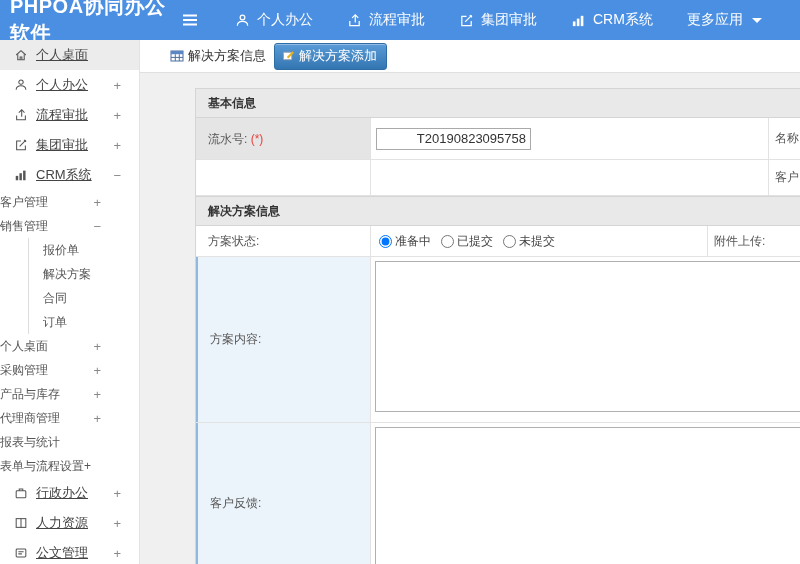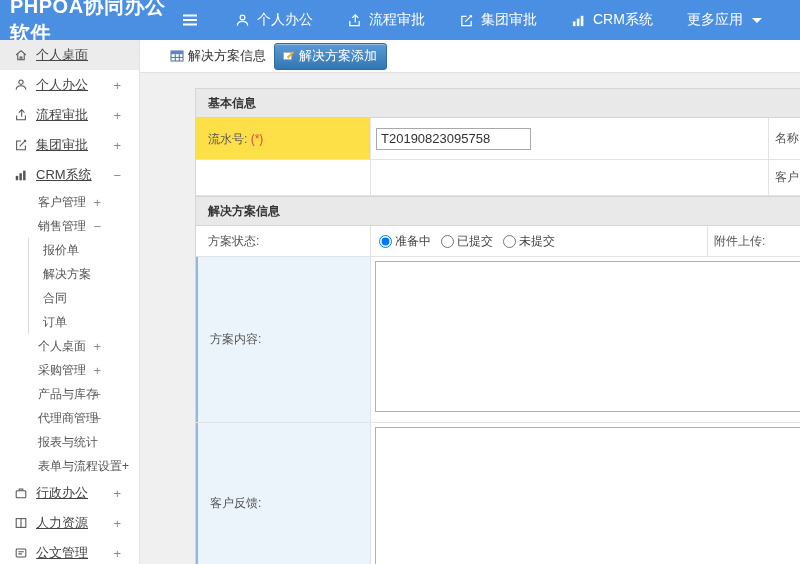--- a/index.html
+++ b/index.html
@@ -26,21 +26,21 @@
            border-top:5px solid #fff; margin-left:2px; }
 
   
   .sidebar {
     position:absolute; left:0; top:40px; width:140px; bottom:0;
     background:#fff; border-right:1px solid #e3e3e3; font-size:12px; color:#555;
   }
   .s-item { position:relative; display:flex; align-items:center; cursor:pointer; }
   .s-item.lv1 { height:30px; padding-left:14px; font-size:13px; color:#444;text-decoration:underline; }
   .s-item.lv1.active { background:#ececec; }
-  .s-item.lv2 { height:24px; padding-left:38px; }
+  .s-item.lv2 { height:24px; }
   .s-sub3 { margin-left:28px; border-left:1px solid #ddd; }
   .s-item.lv3 { height:24px; padding-left:14px; }
   .s-ico { margin-right:8px; color:#555; }
   .s-exp { position:absolute; right:18px; color:#888; font-size:13px; }
   .s-item.lv2 .s-exp { right:38px; }
 
   
   .tabbar {
     position:absolute; left:140px; top:40px; right:0; height:33px; background:#fff;
     border-bottom:1px solid #e0e0e0; display:flex; align-items:center; padding-left:30px;
@@ -60,36 +60,36 @@
   .sec-header {
     height:30px; line-height:29px; padding-left:12px; font-size:12px; font-weight:bold; color:#333;
     background:var(--section_header_bg,#e9e9e9); border-top:1px solid #d5d5d5; border-bottom:1px solid #d5d5d5;
   }
   .frow { display:flex; border-bottom:1px solid #e2e2e2; background:#fff; }
   .frow:last-child { border-bottom:none; }
   .c-label { width:175px; padding-left:12px; font-size:12px; color:#555; border-right:1px solid #e2e2e2; }
   .c-field { width:398px; border-right:1px solid #e2e2e2; display:flex; align-items:center; }
   .c-rlabel { flex:1; padding-left:6px; font-size:12px; color:#555; display:flex; align-items:center; white-space:nowrap; overflow:hidden; }
   .row-serial { height:42px; }
-  .row-serial .c-label { line-height:42px; background:#fde047; }
+  .row-serial .c-label { line-height:42px; background:#e5e5e5; }
   .row-empty { height:36px; }
   .row-status { height:31px; }
   .row-status .c-label { line-height:31px; }
   .row-status .c-field { width:337px; }
   .row-big .c-label {
     background:var(--label_blue_bg,#ecf4fb); border-left:2px solid #8fb9df;
     display:flex; align-items:center;
   }
   .row-big .c-field { flex:1; border-right:none; align-items:flex-start; }
   .row-content { height:166px; }
   .row-feedback { height:160px; border-bottom:none; }
   .red { color:var(--required_red,#e8433e); }
   .txt-input {
     width:155px; height:22px; margin-left:5px; border:1px solid #a9a9a9; font-size:13px;
-    padding:0 4px; color:#333; font-family:inherit;
+    padding:0 4px; color:#333; font-family:inherit;text-align:right;
   }
   .big-textarea {
     margin:4px; width:calc(100% - 8px); height:151px; border:1px solid #b0b0b0;
     resize:none; font-family:inherit; font-size:12px;
   }
   .row-feedback .big-textarea { height:150px; }
   .radio-group { display:flex; align-items:center; gap:10px; margin-left:8px; font-size:12px; color:#444; }
   .radio-opt { display:flex; align-items:center; gap:3px; cursor:pointer;justify-content:space-between; }
   .radio-opt input { margin:0; }
 </style>

